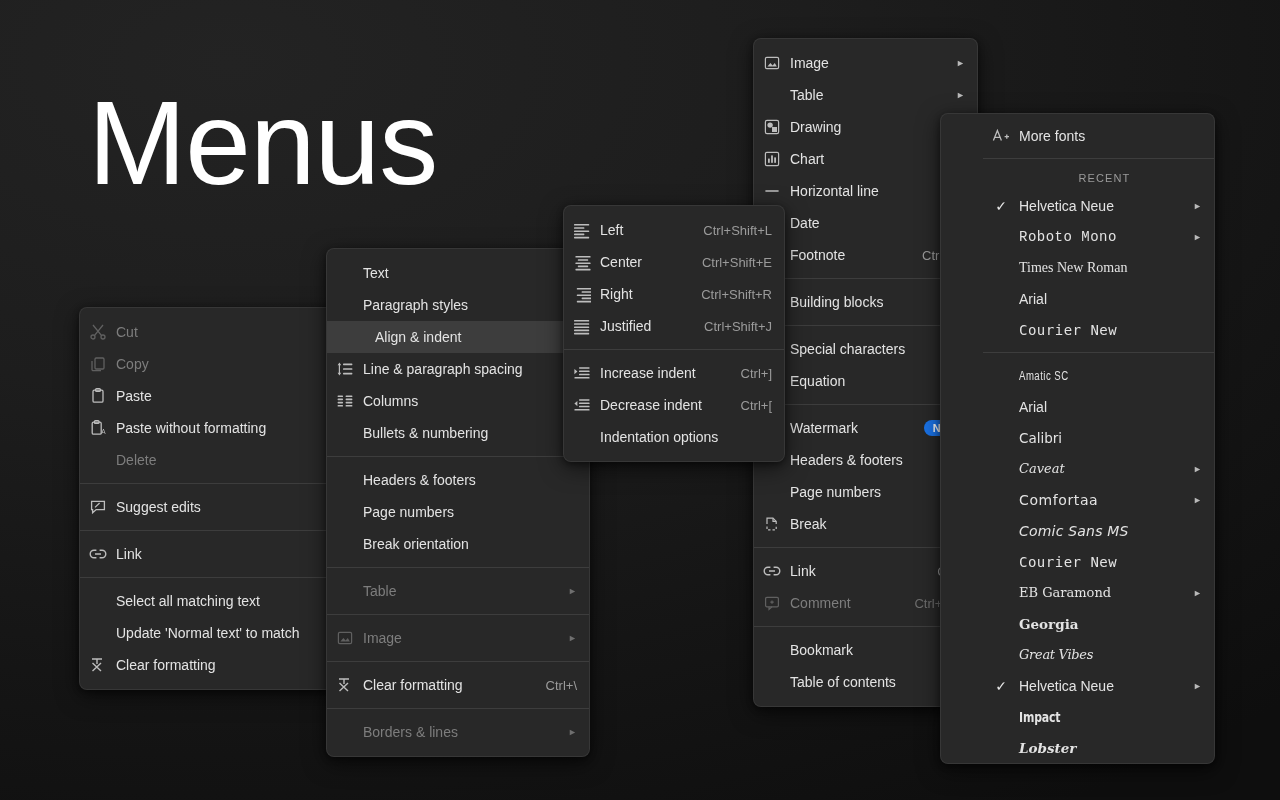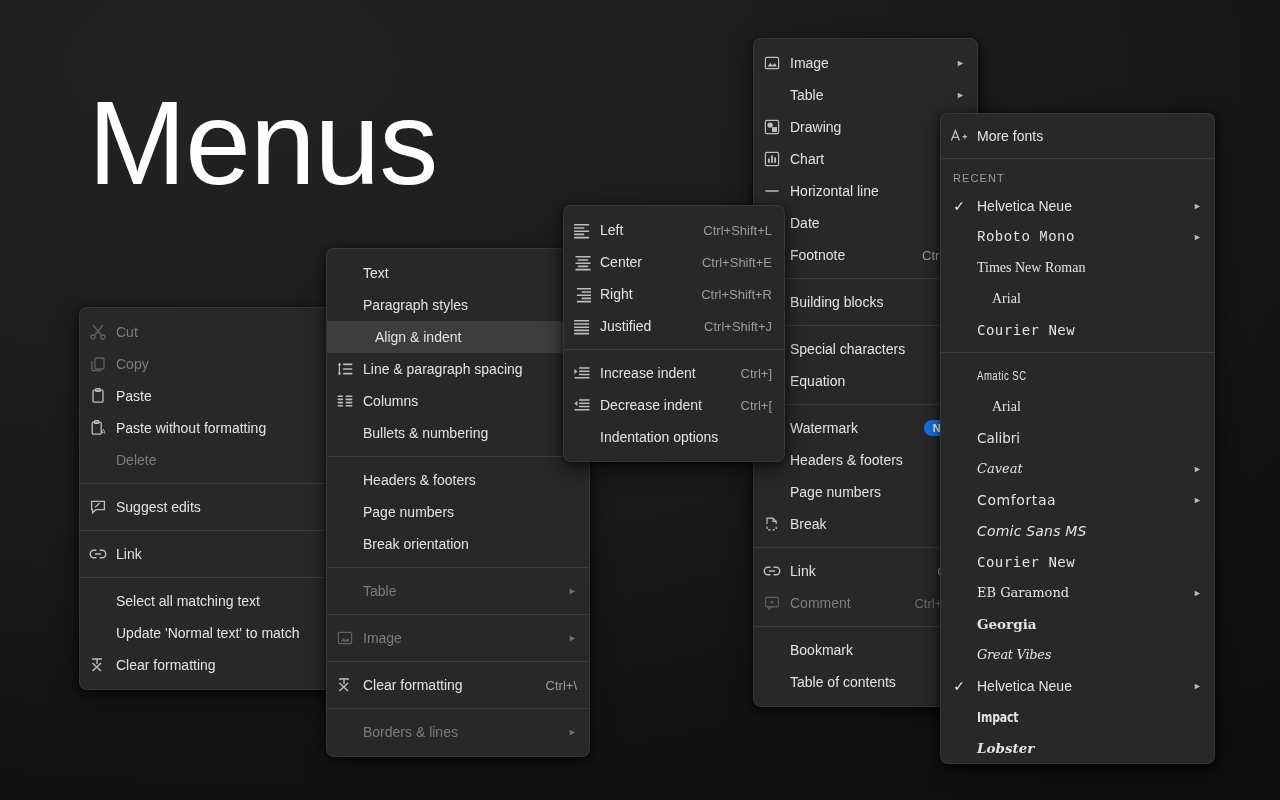--- a/index.html
+++ b/index.html
@@ -100,46 +100,47 @@
     letter-spacing: .2px;
     margin-left: auto;
   }
 
   
   #menu-context  { left: 64px;  top: 307px; width: 290px; z-index: 10; margin-left: 15px; }
   #menu-format   { left: 326px; top: 248px; width: 264px; z-index: 20; }
   #menu-align    { left: 563px; top: 205px; width: 222px; z-index: 40; }
   #menu-insert   { left: 753px; top: 38px;  width: 225px; z-index: 30; }
   #menu-fonts    { left: 940px; top: 113px; width: 275px; z-index: 50;
-                   padding-top: 6px; padding-bottom: 0; max-height: 700px; overflow: hidden; }
+                   padding-top: 6px; padding-bottom: 0; max-height: 700px; overflow: hidden; padding-left: 42px; }
 
   #menu-context .mi { padding-left: 0; }
   #menu-format  .mi .ic { width: 36px; }
   #menu-fonts   .mi { height: 31px; }
   #menu-fonts   .mi .ic { width: 36px; }
   #menu-fonts   .mi .lbl { font-size: 14px; }
 
   .sectionhdr {
     font-size: 11px;
     letter-spacing: 1.1px;
     color: #9a9a9a;
     padding: 6px 0 6px 12px;
     text-transform: uppercase;
+    text-align: center;
   }
 
   .check {
     color: #e8e8e8;
     font-size: 14px;
   }
 
   
   .f-helv     { font-family: "Liberation Sans", sans-serif; }
   .f-mono     { font-family: "Liberation Mono", monospace; letter-spacing: .5px; }
   .f-serif    { font-family: "Liberation Serif", serif; }
-  .f-arial    { font-family: Liberation Serif, serif; margin-left: 15px; }
+  .f-arial    { font-family: Liberation Sans, sans-serif; }
   .f-courier  { font-family: "DejaVu Sans Mono", monospace; letter-spacing: .5px; }
   .f-amatic   { font-family: "Liberation Sans Narrow","Liberation Sans", sans-serif;
                 font-size: 12px !important; letter-spacing: .6px; transform: scaleX(.8);
                 transform-origin: left center; }
   .f-calibri  { font-family: "DejaVu Sans", sans-serif; font-size: 13.5px !important; }
   .f-caveat   { font-family: "DejaVu Serif", serif; font-style: italic;
                 font-size: 13px !important; }
   .f-comfort  { font-family: "DejaVu Sans", sans-serif; letter-spacing: .6px; }
   .f-comic    { font-family: "DejaVu Sans", sans-serif; font-style: italic; letter-spacing: .2px; }
   .f-garamond { font-family: "DejaVu Serif", serif; font-size: 13px !important; }

